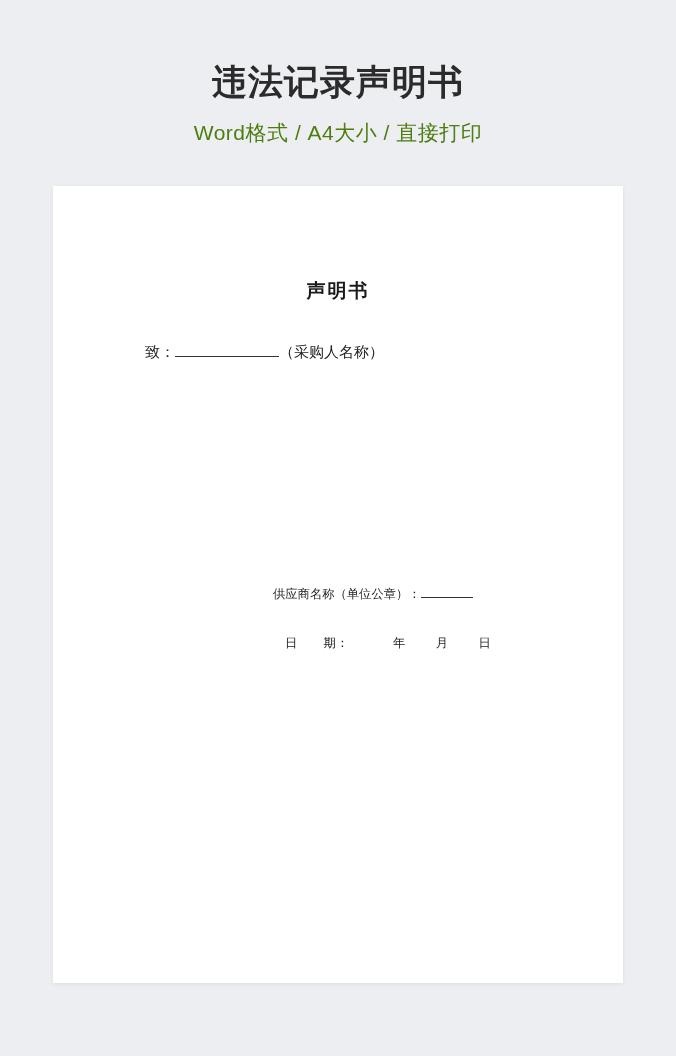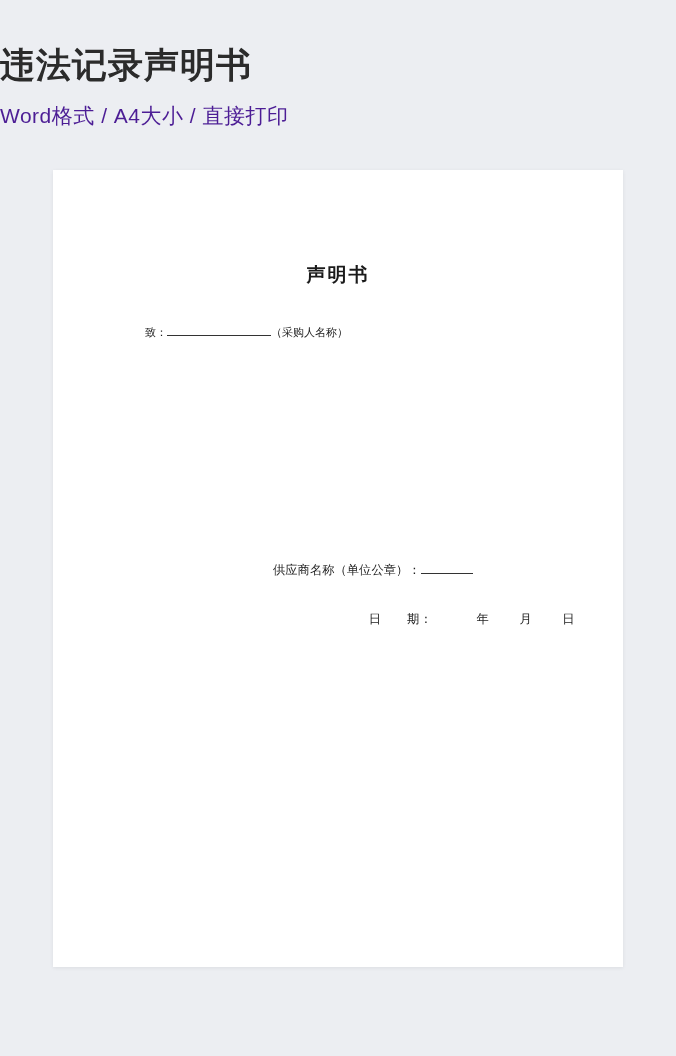--- a/index.html
+++ b/index.html
@@ -13,60 +13,61 @@
     font-family: "Liberation Sans", sans-serif;
     overflow: hidden;
   }
   .page {
     position: relative;
     width: 676px;
     height: 1056px;
     box-sizing: border-box;
   }
   .header {
-    padding-top: 44px;
+    text-align: center;
+    padding-top: 61px;
   }
   .header-title {
     font-family: "Liberation Sans", sans-serif;
     font-size: 35px;
     font-weight: bold;
     color: #2b2b2b;
     letter-spacing: 1px;
     line-height: 1.2;
   }
   .header-sub {
     margin-top: 16px;
     font-size: 21px;
-    color: #4c1d95;
+    color: #4d7c0f;
     font-weight: normal;
     letter-spacing: 0.5px;
   }
   .doc-sheet {
     position: absolute;
     left: 53px;
-    top: 170px;
+    top: 186px;
     width: 570px;
     height: 797px;
     background: #ffffff;
     box-shadow: 0 1px 4px rgba(0,0,0,0.07);
   }
   .doc-title {
     text-align: center;
     margin-top: 92px;
     font-family: "DejaVu Sans", sans-serif;
     font-size: 19px;
     font-weight: bold;
     color: #1a1a1a;
     letter-spacing: 2px;
   }
   .doc-body {
     margin: 0 90px 0 92px;
     padding-top: 34px;
     font-family: "DejaVu Serif", serif;
-    font-size: 11px;
+    font-size: 15px;
     color: #1d1d1d;
     line-height: 1.92;
     text-align: justify;
   }
   .line-to {
     white-space: nowrap;
   }
   .blank {
     display: inline-block;
     border-bottom: 1px solid #333;
@@ -83,21 +84,21 @@
     font-family: Liberation Sans, sans-serif;
     font-size: 12.3px;
     color: #1d1d1d;
   }
   .sign-line {
     margin-top: 0;
     white-space: nowrap;
   }
   .sign-row-1 { padding-top: 218px; padding-left: 128px; }
   .sign-row-2 { padding-top: 30px; padding-left: 152px; }
-  .sign-row-3 { padding-top: 32px; padding-left: 140px; letter-spacing: 0.5px; text-align: right;}
+  .sign-row-3 { padding-top: 32px; padding-left: 140px; letter-spacing: 0.5px;}
   .blank-sup { width: 52px; }
   .blank-rep { width: 42px; }
   .sp-mid { display: inline-block; width: 44px; }
   .sp-small { display: inline-block; width: 30px; }
 </style>
 </head>
 <body>
 
 <div class="page">
 

